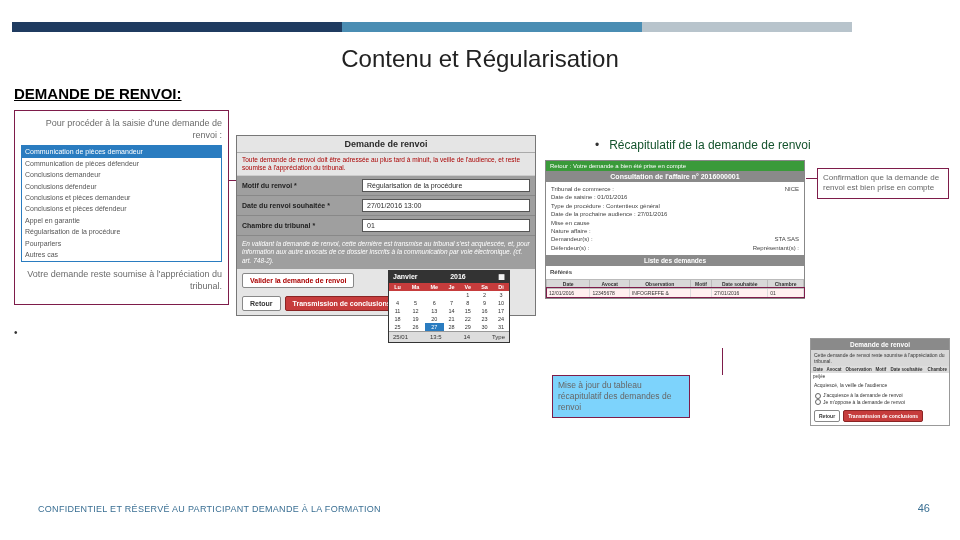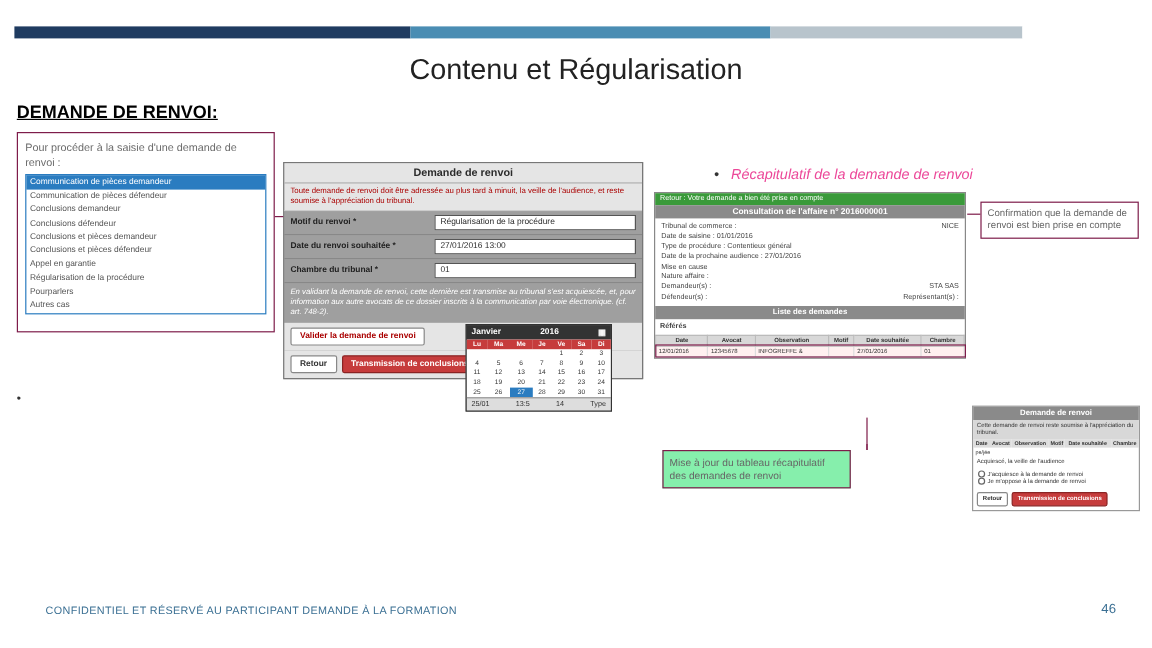--- a/index.html
+++ b/index.html
@@ -45,21 +45,21 @@
     position: absolute;
     top: 110px; left: 14px;
     width: 215px;
     border: 1px solid #7e1c4a;
     background: #fff;
     padding: 6px 6px 8px 6px;
     font-size: 9px;
     color: #6b6b6b;
     line-height: 1.35;
   }
-  .leftbox .step { margin-bottom: 4px; }
+  .leftbox .step { margin-bottom: 4px; text-align: right; }
   .selectbox {
     margin: 3px 0 6px 0;
     border: 1px solid #2a7cc0;
     background: #fff;
     font-size: 7px;
     color: #555;
   }
   .selectbox .sel-active {
     background: #2a7cc0; color: #fff; padding: 1px 3px;
   }
@@ -144,22 +144,21 @@
   .cal th { background: #c63c3c; color: #fff; font-size: 5.5px; padding: 1px; }
   .cal td { text-align: center; font-size: 5.5px; padding: 1px; }
   .cal td.sel { background: #2a7cc0; color: #fff; }
   .cal .foot { display:flex; justify-content:space-between; background:#ddd; color:#333; padding:2px 4px; font-size:6px; border-top:1px solid #999;}
 
   
   .recap-label {
     position: absolute;
     top: 138px; left: 595px;
     font-size: 12px;
-    color: #ec4899;
-    font-style: italic;
+    color: #14532d;
   }
   .recap-label::before {
     content: "•";
     color: #333;
     margin-right: 10px;
   }
 
   
   .recap {
     position: absolute;
@@ -202,23 +201,23 @@
   }
   .dr-panel .p-hdr { background:#8a8a8a; color:#fff; text-align:center; padding:2px; font-weight:bold; font-size:6.5px;}
   .dr-panel .p-sub { background:#d8d8d8; padding:2px 3px; font-size:5px;}
   .dr-panel .radio { width:6px;height:6px;border:1px solid #666;border-radius:50%;display:inline-block;margin-right:2px;vertical-align:middle;}
   .dr-panel .actions { padding:3px; display:flex; gap:3px;}
 
   
   .callout-update {
     position: absolute;
     top: 375px; left: 552px;
-    width: 157px;
+    width: 138px;
     border: 1px solid #7e1c4a;
-    background: #86efac;
+    background: #7dd3fc;
     padding: 4px 5px;
     font-size: 8.5px;
     color: #666;
     line-height: 1.3;
   }
 
   
   .connector {
     position: absolute;
     background: #7e1c4a;
@@ -262,20 +261,21 @@
     <div class="sel-item">Communication de pièces défendeur</div>
     <div class="sel-item">Conclusions demandeur</div>
     <div class="sel-item">Conclusions défendeur</div>
     <div class="sel-item">Conclusions et pièces demandeur</div>
     <div class="sel-item">Conclusions et pièces défendeur</div>
     <div class="sel-item">Appel en garantie</div>
     <div class="sel-item">Régularisation de la procédure</div>
     <div class="sel-item">Pourparlers</div>
     <div class="sel-item">Autres cas</div>
   </div>
+  <div class="step">Votre demande reste soumise à l'appréciation du tribunal.</div>
 </div>
 
 <div class="centerpanel">
   <div class="hdr">Demande de renvoi</div>
   <div class="note">Toute demande de renvoi doit être adressée au plus tard à minuit, la veille de l'audience, et reste soumise à l'appréciation du tribunal.</div>
   <div class="row">
     <div class="lbl">Motif du renvoi *</div>
     <div class="field">Régularisation de la procédure</div>
   </div>
   <div class="row">

